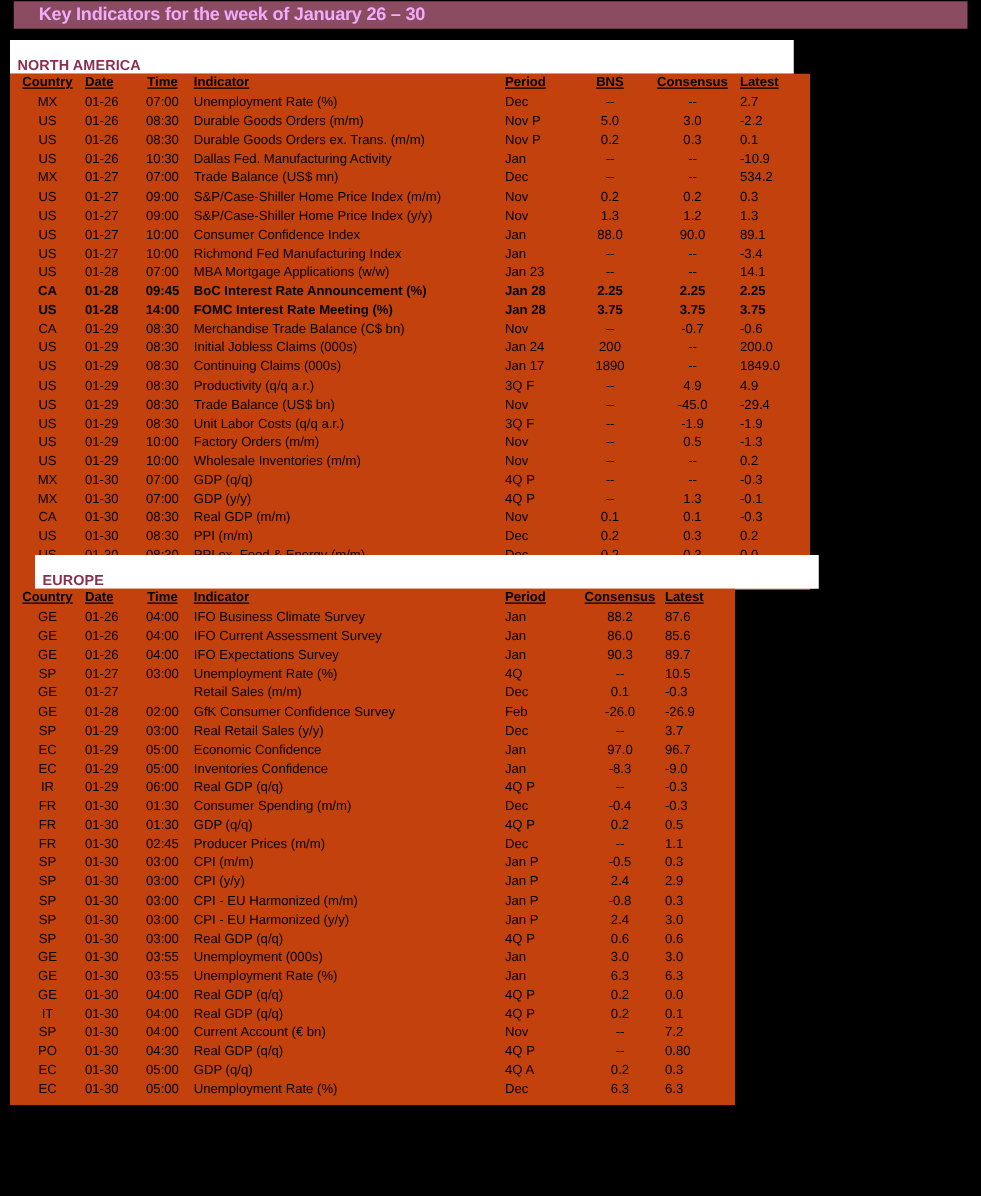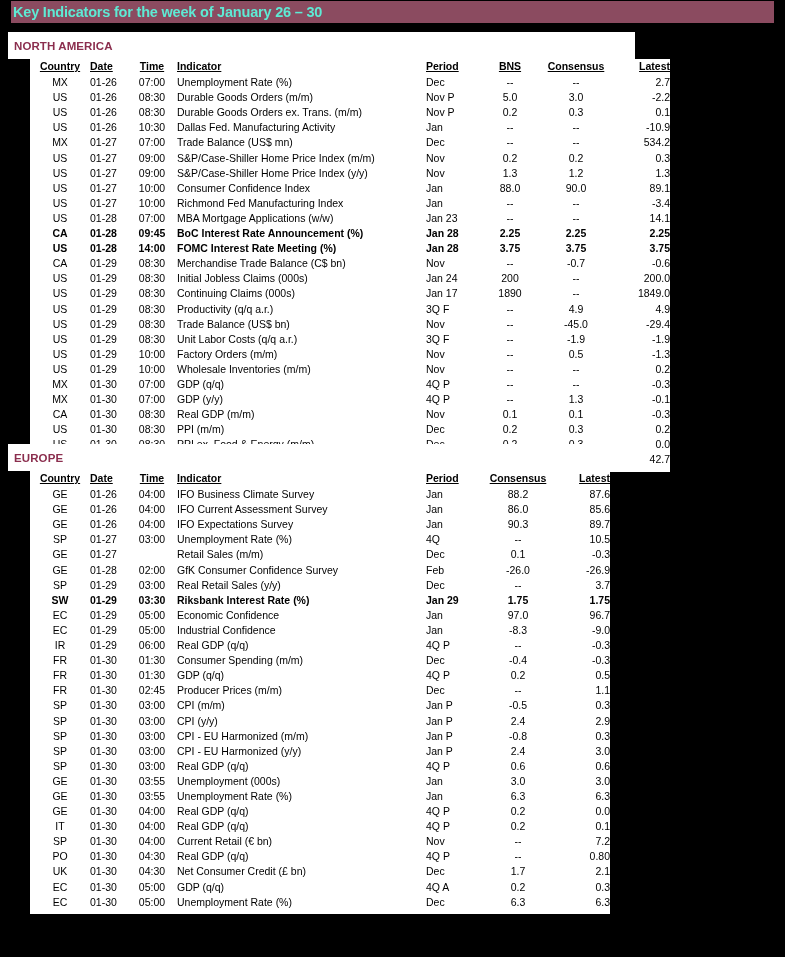--- a/index.html
+++ b/index.html
@@ -21,58 +21,57 @@
     position: absolute;
     left: 11px;
     top: 1px;
     width: 763px;
     height: 22px;
     background: #8B4B60;
     display: flex;
     align-items: center;
   }
   #title-bar .title-text {
-    color: #5eead4;
+    color: #f0abfc;
     font-size: 14.5px;
     font-weight: bold;
     letter-spacing: -0.2px;
-    padding-left: 2px;
+    padding-left: 20px;
     white-space: nowrap;
   }
 
   
   .section {
     position: absolute;
     left: 8px;
   }
   #section-na { top: 32px; }
   #section-eu { top: 444px; }
 
   .section-head {
     background: #ffffff;
     height: 27px;
     display: flex;
-    align-items: center;
+    align-items: flex-end;
   }
   #section-na .section-head { width: 627px; }
-  #section-eu .section-head { width: 627px; }
+  #section-eu .section-head { width: 627px; margin-left: 20px; }
 
   .section-head .section-title {
     color: #8B2E4E;
     font-size: 11.5px;
     font-weight: bold;
     letter-spacing: 0.1px;
     padding-left: 6px;
     white-space: nowrap;
   }
 
   .table-wrap {
-    background: #ffffff;
+    background: #c2410c;
     padding: 0 0 4px 0;
-    margin-left: 22px;
   }
   #section-na .table-wrap { width: 640px; }
   #section-eu .table-wrap { width: 580px; }
 
   table.grid {
     border-collapse: collapse;
     width: 100%;
     font-size: 10.5px;
     color: #000000;
     table-layout: fixed;
@@ -93,21 +92,21 @@
   }
 
   
   .c-country { text-align: center; }
   .c-date    { text-align: left; }
   .c-time    { text-align: center; }
   .c-ind     { text-align: left; padding-left: 5px !important; }
   .c-period  { text-align: left; }
   .c-bns     { text-align: center; }
   .c-cons    { text-align: center; }
-  .c-latest  { text-align: right; }
+  .c-latest  { text-align: left; }
 
   thead .c-ind { padding-left: 5px !important; }
 
   
   #na-table col.w-country { width: 60px; }
   #na-table col.w-date    { width: 42px; }
   #na-table col.w-time    { width: 40px; }
   #na-table col.w-ind     { width: 254px; }
   #na-table col.w-period  { width: 56px; }
   #na-table col.w-bns     { width: 56px; }
@@ -521,43 +520,34 @@
           </tr>
           <tr>
             <td class="c-country">SP</td>
             <td class="c-date">01-29</td>
             <td class="c-time">03:00</td>
             <td class="c-ind">Real Retail Sales (y/y)</td>
             <td class="c-period">Dec</td>
             <td class="c-cons">--</td>
             <td class="c-latest">3.7</td>
           </tr>
-          <tr class="bold-row">
-            <td class="c-country">SW</td>
-            <td class="c-date">01-29</td>
-            <td class="c-time">03:30</td>
-            <td class="c-ind">Riksbank Interest Rate (%)</td>
-            <td class="c-period">Jan 29</td>
-            <td class="c-cons">1.75</td>
-            <td class="c-latest">1.75</td>
-          </tr>
           <tr>
             <td class="c-country">EC</td>
             <td class="c-date">01-29</td>
             <td class="c-time">05:00</td>
             <td class="c-ind">Economic Confidence</td>
             <td class="c-period">Jan</td>
             <td class="c-cons">97.0</td>
             <td class="c-latest">96.7</td>
           </tr>
           <tr>
             <td class="c-country">EC</td>
             <td class="c-date">01-29</td>
             <td class="c-time">05:00</td>
-            <td class="c-ind">Industrial Confidence</td>
+            <td class="c-ind">Inventories Confidence</td>
             <td class="c-period">Jan</td>
             <td class="c-cons">-8.3</td>
             <td class="c-latest">-9.0</td>
           </tr>
           <tr>
             <td class="c-country">IR</td>
             <td class="c-date">01-29</td>
             <td class="c-time">06:00</td>
             <td class="c-ind">Real GDP (q/q)</td>
             <td class="c-period">4Q P</td>
@@ -669,42 +659,33 @@
             <td class="c-time">04:00</td>
             <td class="c-ind">Real GDP (q/q)</td>
             <td class="c-period">4Q P</td>
             <td class="c-cons">0.2</td>
             <td class="c-latest">0.1</td>
           </tr>
           <tr>
             <td class="c-country">SP</td>
             <td class="c-date">01-30</td>
             <td class="c-time">04:00</td>
-            <td class="c-ind">Current Retail (€ bn)</td>
+            <td class="c-ind">Current Account (€ bn)</td>
             <td class="c-period">Nov</td>
             <td class="c-cons">--</td>
             <td class="c-latest">7.2</td>
           </tr>
           <tr>
             <td class="c-country">PO</td>
             <td class="c-date">01-30</td>
             <td class="c-time">04:30</td>
             <td class="c-ind">Real GDP (q/q)</td>
             <td class="c-period">4Q P</td>
             <td class="c-cons">--</td>
             <td class="c-latest">0.80</td>
-          </tr>
-          <tr>
-            <td class="c-country">UK</td>
-            <td class="c-date">01-30</td>
-            <td class="c-time">04:30</td>
-            <td class="c-ind">Net Consumer Credit (£ bn)</td>
-            <td class="c-period">Dec</td>
-            <td class="c-cons">1.7</td>
-            <td class="c-latest">2.1</td>
           </tr>
           <tr>
             <td class="c-country">EC</td>
             <td class="c-date">01-30</td>
             <td class="c-time">05:00</td>
             <td class="c-ind">GDP (q/q)</td>
             <td class="c-period">4Q A</td>
             <td class="c-cons">0.2</td>
             <td class="c-latest">0.3</td>
           </tr>

